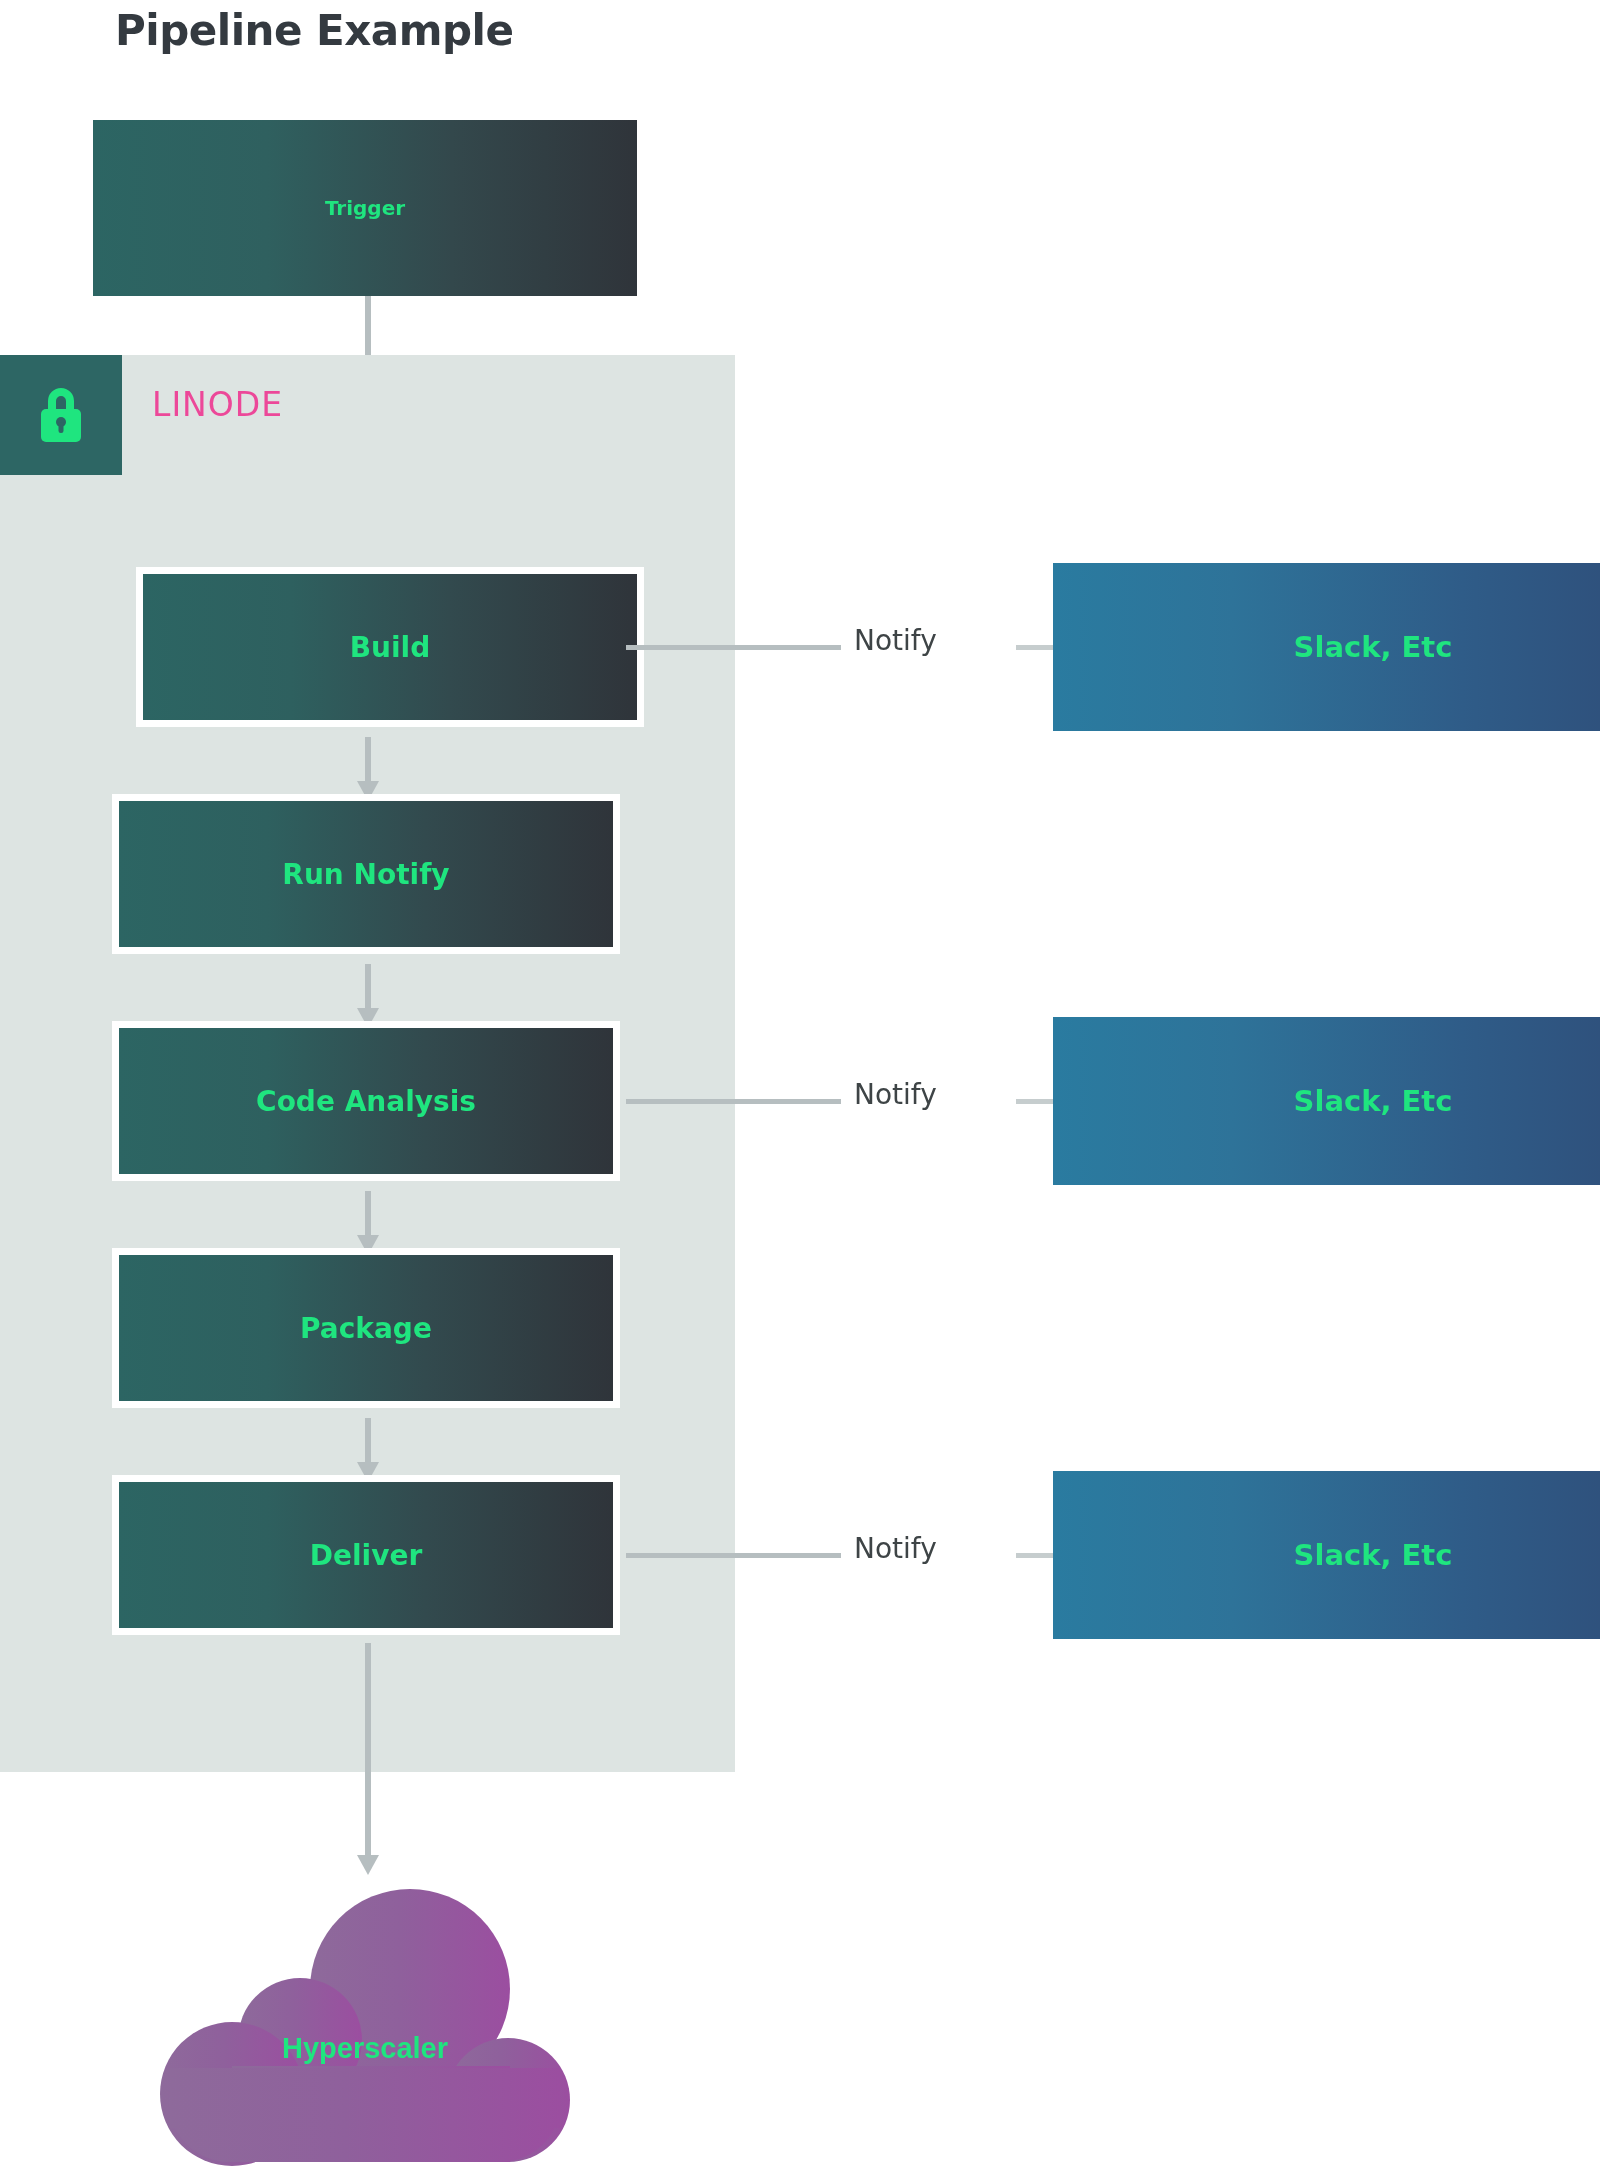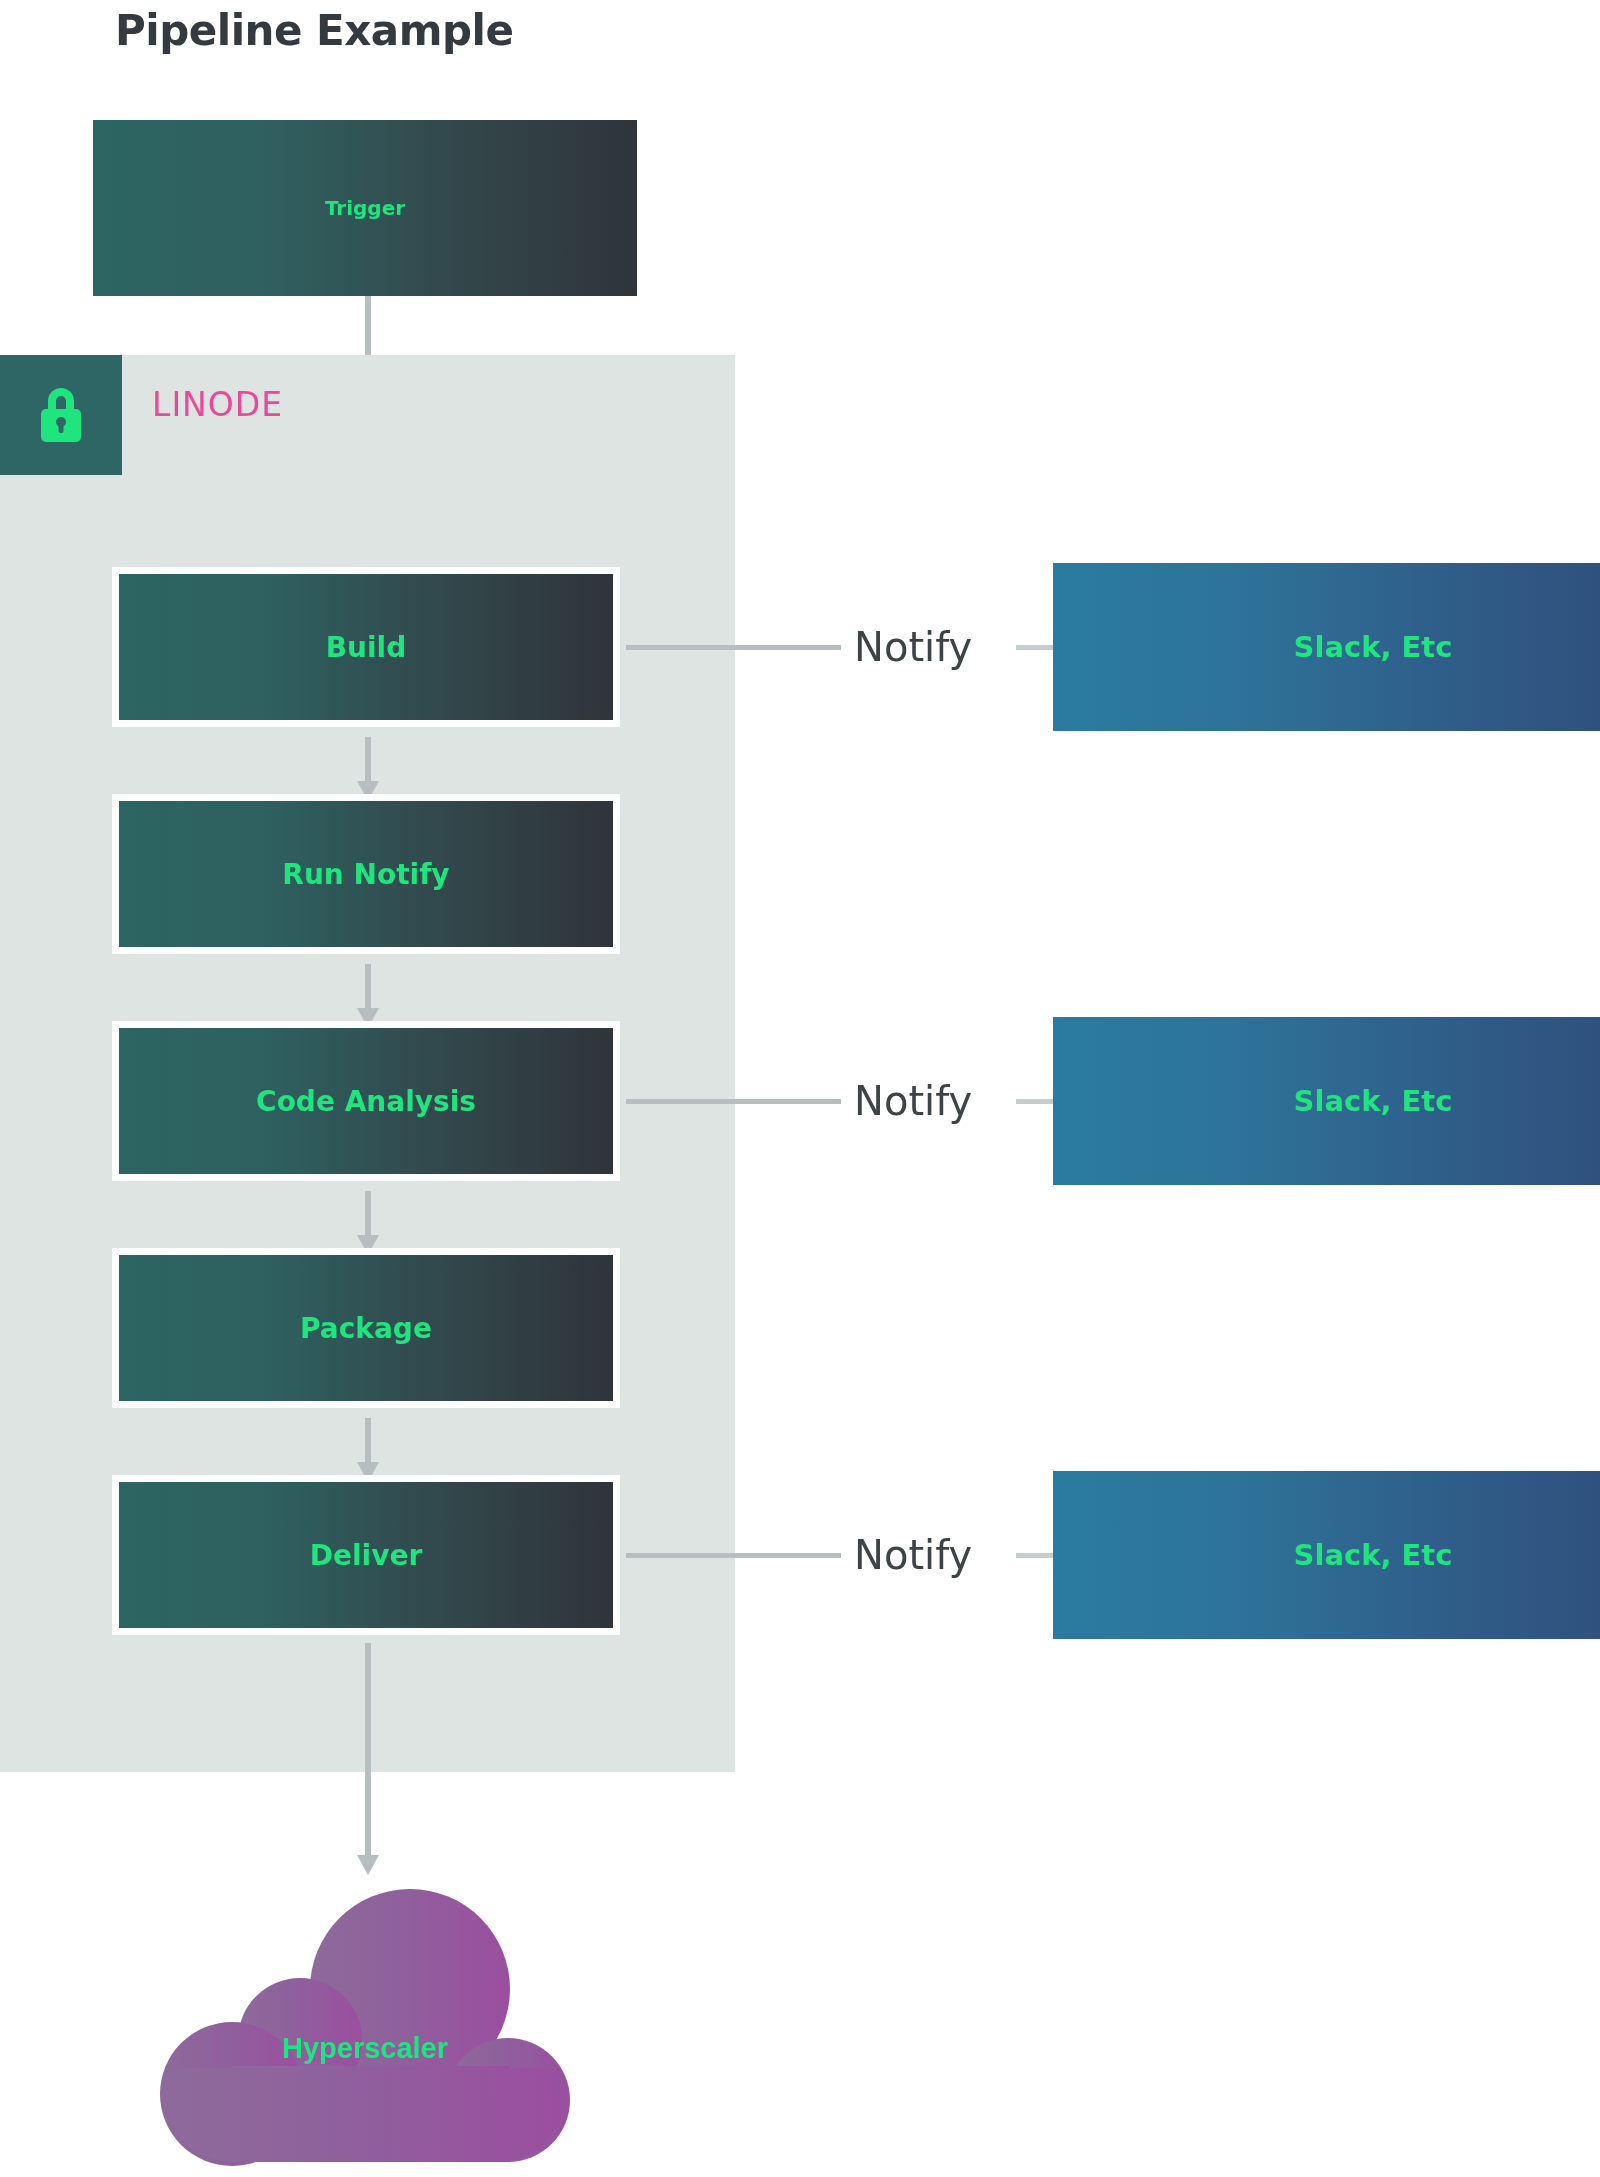--- a/index.html
+++ b/index.html
@@ -54,21 +54,21 @@
   }
   .trigger .node-label { font-size:20px; }
 
   .stage {
     left:112px; width:508px; height:160px;
     border:7px solid #ffffff;
     background:linear-gradient(90deg,#2c6563 0%, #2e605f 30%, #324a4e 62%, #2f343a 100%);
   }
   .stage .node-label { font-size:28px; }
 
-  .stage-build    { top:567px; }
+  .stage-build    { top:567px;margin-left:24px; }
   .stage-tests    { top:794px; }
   .stage-analysis { top:1021px; }
   .stage-package  { top:1248px; }
   .stage-deliver  { top:1475px; }
 
   .sink {
     left:1053px; width:640px; height:168px;
     background:linear-gradient(90deg,#2a7ba0 0%, #2e7399 28%, #2f5c88 64%, #2f4b76 100%);
   }
   .sink .node-label { font-size:29px; }
@@ -103,21 +103,21 @@
   .a-cloud .shaft { height:212px; }
 
   
   .notify { position:absolute; height:46px; }
   .notify .seg-left {
     position:absolute; left:0; top:21px;
     width:215px; height:5px; background:#b6bec0;
   }
   .notify .n-label {
     position:absolute; left:228px; top:0;
-    font-size:40px; color:#3e4446; white-space:nowrap;
+    font-size:28px; color:#3e4446; white-space:nowrap;
   }
   .notify .seg-right {
     position:absolute; left:390px; top:21px;
     width:88px; height:5px; background:#c6cdce;
   }
   .notify .n-head {
     position:absolute; left:476px; top:11px;
     width:0; height:0;
     border-top:12px solid transparent;
     border-bottom:12px solid transparent;

